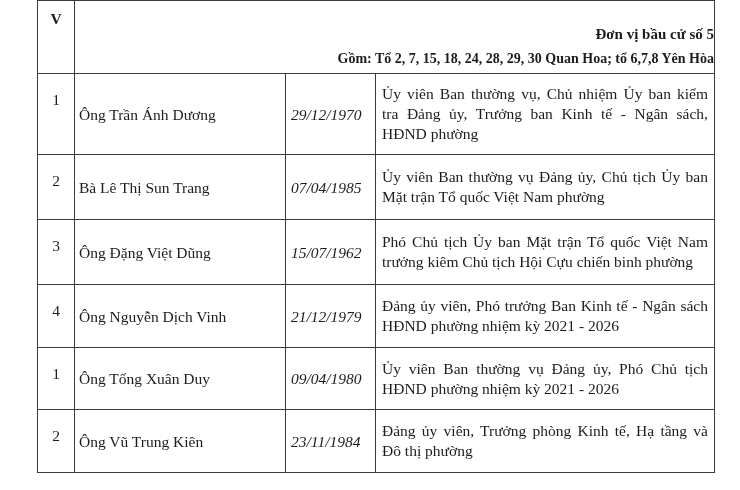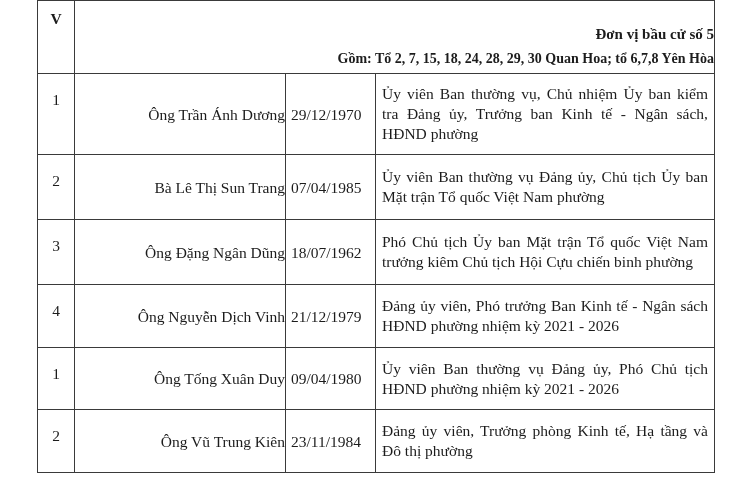--- a/index.html
+++ b/index.html
@@ -3,22 +3,22 @@
 <meta charset="utf-8">
 <style>
   html, body { margin: 0; padding: 0; background: #ffffff; }
   body { width: 740px; height: 490px; position: relative; overflow: hidden;
          font-family: "Liberation Serif", "DejaVu Serif", serif; color: #1c1c1c; }
   table { position: absolute; left: 37px; top: 0; border-collapse: collapse;
           table-layout: fixed; width: 678px; }
   td { border: 1.5px solid #3a3a3a; padding: 0; vertical-align: middle; font-size: 15.5px; line-height: 19px; }
   td.num { width: 36px; text-align: center; vertical-align: top; padding-top: 16px; }
   td.num.sec { font-weight: bold; padding-top: 8px; font-size: 15.5px; }
-  td.name { width: 210px; padding-left: 4px; text-align: right; }
-  td.dob { width: 89px; padding-left: 5px; }
+  td.name { width: 210px; padding-left: 4px; }
+  td.dob { width: 89px; padding-left: 5px; font-style: italic; }
   td.role { padding: 4px 6px 4px 6px; text-align: justify; line-height: 20px; }
   td.head { text-align: right; font-weight: bold; padding-top: 20px; margin-top: 22px; }
   .head-title { display: block; font-size: 15px; line-height: 22px; }
   .head-sub { display: block; font-size: 14px; line-height: 24px; margin-top: 2px; }
   tr.h1 td { height: 52px; }
   tr.r-v1 td { height: 64px; }
   tr.r-v2 td, tr.r-v3 td { height: 48px; }
   tr.r-v4 td { height: 46px; }
   tr.h2 td { height: 54px; }
   tr.r-vi1 td { height: 45px; }
@@ -50,22 +50,22 @@
       <td class="role">Ủy viên Ban thường vụ, Chủ nhiệm Ủy ban kiểm tra Đảng ủy, Trưởng ban Kinh tế - Ngân sách, HĐND phường</td>
     </tr>
     <tr class="r-v2">
       <td class="num">2</td>
       <td class="name">Bà Lê Thị Sun Trang</td>
       <td class="dob">07/04/1985</td>
       <td class="role">Ủy viên Ban thường vụ Đảng ủy, Chủ tịch Ủy ban Mặt trận Tổ quốc Việt Nam phường</td>
     </tr>
     <tr class="r-v3">
       <td class="num">3</td>
-      <td class="name">Ông Đặng Ngân Dũng</td>
-      <td class="dob">18/07/1962</td>
+      <td class="name">Ông Đặng Việt Dũng</td>
+      <td class="dob">15/07/1962</td>
       <td class="role">Phó Chủ tịch Ủy ban Mặt trận Tổ quốc Việt Nam trưởng kiêm Chủ tịch Hội Cựu chiến binh phường</td>
     </tr>
     <tr class="r-v4">
       <td class="num">4</td>
       <td class="name">Ông Nguyễn Dịch Vinh</td>
       <td class="dob">21/12/1979</td>
       <td class="role">Đảng ủy viên, Phó trưởng Ban Kinh tế - Ngân sách HĐND phường nhiệm kỳ 2021 - 2026</td>
     </tr>
 
     <tr class="r-vi1">

